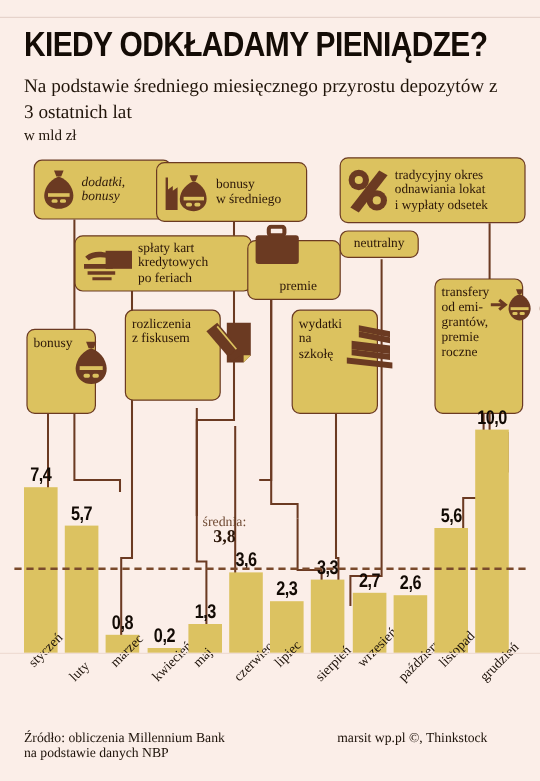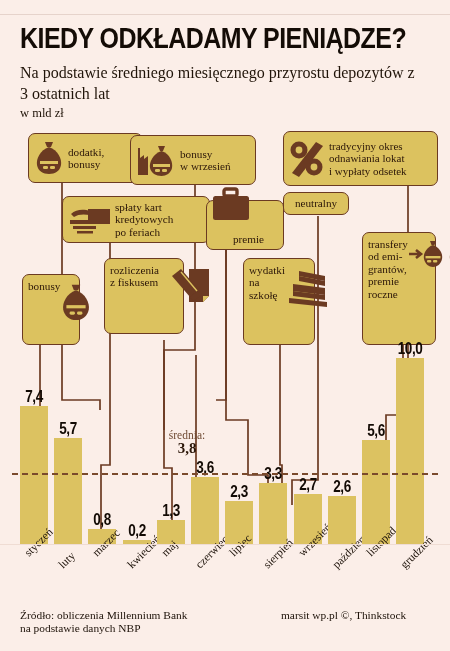--- a/index.html
+++ b/index.html
@@ -149,21 +149,21 @@
       <path d="M408,186 L408,393 L423,393 L423,360"></path>
 
       <path d="M280,345 L280,465 L282,465 L282,500"></path>
 
       <path d="M403,345 L403,415 L386,415 L386,455"></path>
 
       <path d="M226,250 L226,400 L216,400"></path>
     </g>
   </svg>
 
-  <div class="callout" style="left:28px;top:133px;width:115px;height:50px;">
+  <div class="callout" style="left:28px;top:133px;width:115px;height:50px;font-style:italic;">
     <svg class="co-icon mr" width="30" height="36" viewBox="0 0 30 36">
       <path d="M11,2 L19,2 L17,7 L13,7 Z" fill="#6b3a22"></path>
       <path d="M15,7 C24,10 28,19 27,25 C26,31 21,34 15,34 C9,34 4,31 3,25 C2,19 6,10 15,7 Z" fill="#6b3a22"></path>
       <rect x="6" y="21" width="18" height="3" fill="#dcc25f"></rect>
       <rect x="9" y="26" width="5" height="3" rx="1.3" fill="#dcc25f"></rect>
       <rect x="16" y="26" width="5" height="3" rx="1.3" fill="#dcc25f"></rect>
     </svg>
     <div class="co-text">
       <span>dodatki,</span><br>
       <span>bonusy</span>
@@ -174,21 +174,21 @@
     <svg class="co-icon mr" width="40" height="36" viewBox="0 0 40 36">
       <path d="M2,14 L2,33 L12,33 L12,14 L8,17 L8,13 L4,16 L4,6 L2,6 Z" fill="#6b3a22"></path>
       <path d="M22,4 L29,4 L27,9 L24,9 Z" fill="#6b3a22"></path>
       <path d="M25.5,9 C34,12 37,20 36,26 C35,31 30,34 25.5,34 C20,34 15,31 14,26 C13,20 17,12 25.5,9 Z" fill="#6b3a22"></path>
       <rect x="17" y="22" width="17" height="3" fill="#dcc25f"></rect>
       <rect x="19" y="27" width="5" height="3" rx="1.3" fill="#dcc25f"></rect>
       <rect x="26" y="27" width="5" height="3" rx="1.3" fill="#dcc25f"></rect>
     </svg>
     <div class="co-text">
       <span>bonusy</span><br>
-      <span>w wrzesień</span>
+      <span>w średniego</span>
     </div>
   </div>
 
   <div class="callout" style="left:283px;top:131px;width:155px;height:55px;">
     <svg class="co-icon mr" width="36" height="40" viewBox="0 0 36 40">
       <circle cx="10" cy="11" r="8.5" fill="#6b3a22"></circle>
       <circle cx="10" cy="11" r="3.4" fill="#dcc25f"></circle>
       <circle cx="25" cy="28" r="8.5" fill="#6b3a22"></circle>
       <circle cx="25" cy="28" r="3.4" fill="#dcc25f"></circle>
       <path d="M27,3 L34,7 L10,38 L3,34 Z" fill="#6b3a22"></path>

